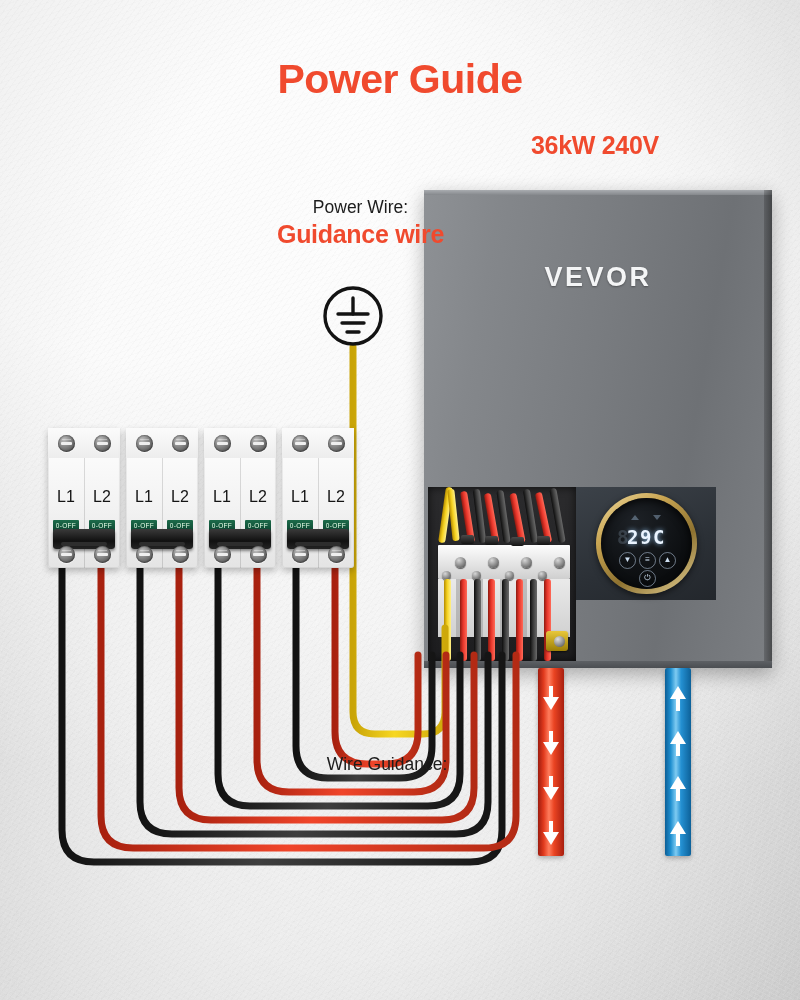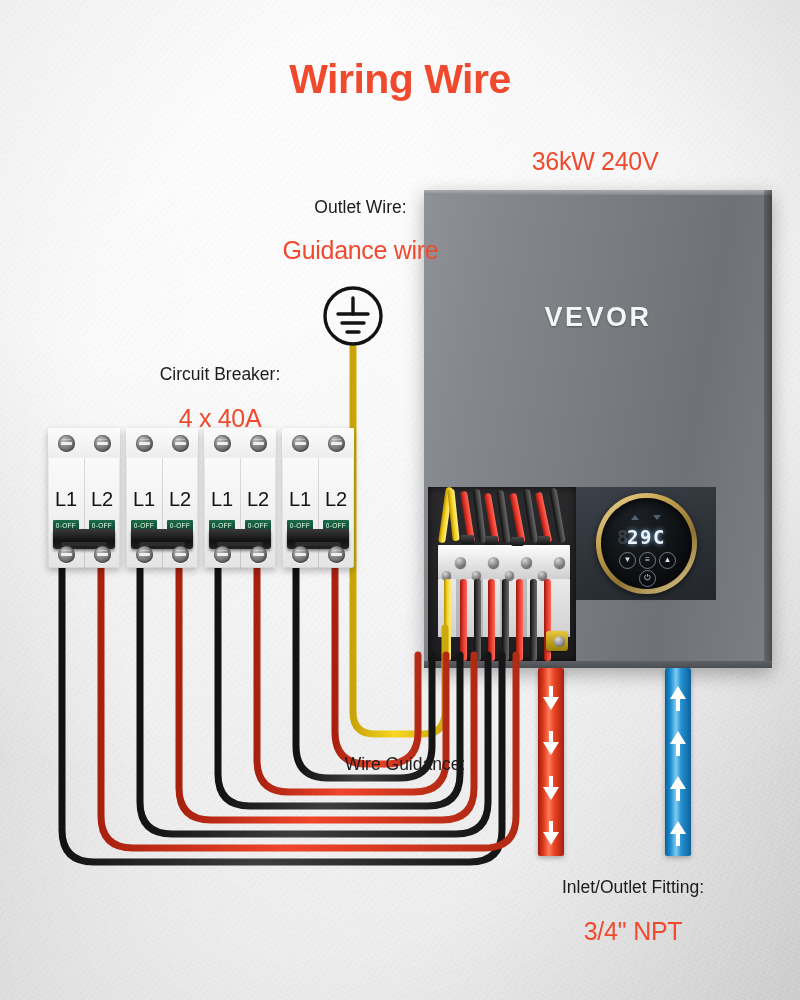--- a/index.html
+++ b/index.html
@@ -28,42 +28,42 @@
       repeating-linear-gradient(160deg, rgba(0,0,0,.025) 0 1px, rgba(0,0,0,0) 1px 6px);
   }
   .bg-vig{position:absolute;inset:0;
     background:radial-gradient(ellipse at 50% 45%, rgba(0,0,0,0) 55%, rgba(0,0,0,.06) 100%);}
 
   
   .title{position:absolute;left:0;width:800px;top:56px;text-align:center;
     font-size:41px;font-weight:bold;color:#f04a2e;letter-spacing:-.5px;}
   .lbl{position:absolute;text-align:center;line-height:1.12;}
   .lbl .k{display:block;font-size:17.5px;color:#1c1c1c;}
-  .lbl .v{display:block;font-size:25px;font-weight:normal;color:#f04a2e;margin-top:19px;letter-spacing:-.3px;}
+  .lbl .v{display:block;font-size:25px;font-weight:bold;color:#f04a2e;margin-top:3px;letter-spacing:-.3px;}
 
   #lbl-power{left:455px;top:128px;width:280px;}
   #lbl-earth{left:268px;top:198px;width:185px;}
   #lbl-earth .v{font-size:25px;line-height:1.08;}
   #lbl-breaker{left:95px;top:365px;width:250px;}
-  #lbl-wire{left:310px;top:755px;width:190px;}
+  #lbl-wire{left:292px;top:755px;width:190px;}
   #lbl-fitting{left:498px;top:878px;width:270px;}
 
   
   #heater{position:absolute;left:424px;top:190px;width:348px;height:478px;
     background:linear-gradient(100deg,#8e9195 0%,#84878b 18%,#797c80 46%,#6e7175 72%,#7c7f83 100%);
     box-shadow:0 6px 18px rgba(0,0,0,.30), inset 0 1px 0 rgba(255,255,255,.22);}
   #heater-top-edge{position:absolute;left:0;top:0;width:100%;height:5px;
     background:linear-gradient(180deg,#a9acb0,#85888c);}
   #heater-right-edge{position:absolute;right:0;top:0;width:8px;height:100%;
     background:linear-gradient(90deg,rgba(0,0,0,.18),rgba(0,0,0,.42));}
   #heater-bottom-edge{position:absolute;left:0;bottom:0;width:100%;height:7px;
     background:linear-gradient(180deg,#5d6064,#4b4e52);}
   #vevor{position:absolute;left:0;top:72px;width:348px;text-align:center;
     color:#f4f5f6;font-size:27px;font-weight:bold;letter-spacing:2.5px;
-    text-shadow:0 1px 2px rgba(0,0,0,.35);margin-top:40px;}
+    text-shadow:0 1px 2px rgba(0,0,0,.35);}
 
   
   #terminal-box{position:absolute;left:428px;top:487px;width:148px;height:174px;
     background:linear-gradient(180deg,#2b2b2d 0%,#242426 55%,#1d1d1f 100%);
     overflow:hidden;box-shadow:inset 0 0 10px rgba(0,0,0,.7);}
   .tb-inner{position:absolute;inset:0;}
   .tb-block{position:absolute;left:10px;top:58px;width:132px;height:34px;
     background:linear-gradient(180deg,#fdfdfd,#e2e2e2 60%,#cfcfcf);
     border-radius:1px;box-shadow:0 1px 2px rgba(0,0,0,.5);}
   .tb-block2{position:absolute;left:10px;top:92px;width:132px;height:58px;
@@ -126,21 +126,21 @@
     box-shadow:0 3px 7px rgba(0,0,0,.26), inset 0 0 0 1px rgba(0,0,0,.06);}
   .bk-split{position:absolute;left:50%;top:0;width:1px;height:100%;background:rgba(0,0,0,.13);}
   .bk-terminal{position:absolute;width:36px;height:30px;
     background:linear-gradient(180deg,#fbfbfb,#ededed);}
   .bk-screw{position:absolute;width:17px;height:17px;border-radius:50%;
     background:radial-gradient(circle at 35% 28%,#bdbdbd,#6e6e6e 62%,#2e2e2e);
     box-shadow:inset 0 0 2px rgba(0,0,0,.8),0 1px 1px rgba(255,255,255,.6);}
   .bk-screw::after{content:"";position:absolute;left:3px;top:7px;width:11px;height:3px;
     background:#efefef;border-radius:1px;box-shadow:0 -4px 0 -1px rgba(255,255,255,.35);}
   .bk-pole{position:absolute;width:50%;text-align:center;top:60px;
-    font-size:20px;color:#141414;}
+    font-size:16px;color:#141414;}
   .bk-off{position:absolute;width:26px;height:12px;top:92px;
     background:linear-gradient(180deg,#1c6b4a,#0c4430);border-radius:1px;
     color:#e9ffe9;font-size:6.5px;line-height:12px;text-align:center;letter-spacing:.3px;}
   .bk-lever{position:absolute;left:5px;top:101px;width:62px;height:20px;border-radius:3px;
     background:linear-gradient(180deg,#3a3a3a,#111 60%,#242424);
     box-shadow:0 2px 3px rgba(0,0,0,.45);}
   .bk-lever::after{content:"";position:absolute;left:8px;top:13px;width:46px;height:4px;
     background:#2d2d2d;border-radius:2px;}
 
   
@@ -151,21 +151,21 @@
 </style>
 </head>
 <body>
 
 <div id="stage">
 
   <div class="bg"></div>
   <div class="bg-grain"></div>
   <div class="bg-vig"></div>
 
-  <div class="title">Wiring Wire</div>
+  <div class="title">Power Guide</div>
 
   <div id="heater">
     <div id="heater-top-edge"></div>
     <div id="heater-right-edge"></div>
     <div id="heater-bottom-edge"></div>
     <div id="vevor">VEVOR</div>
   </div>
 
   <div id="terminal-box">
     <div class="tb-inner">
@@ -382,31 +382,23 @@
     <div class="bk-lever"></div>
     <div class="bk-screw" style="left:10px;top:118px"></div>
     <div class="bk-screw" style="left:46px;top:118px"></div>
   </div>
 
   <div class="lbl" id="lbl-power">
     <span class="v">36kW 240V</span>
   </div>
 
   <div class="lbl" id="lbl-earth">
-    <span class="k">Outlet Wire:</span>
+    <span class="k">Power Wire:</span>
     <span class="v">Guidance wire</span>
   </div>
 
-  <div class="lbl" id="lbl-breaker">
-    <span class="k">Circuit Breaker:</span>
-    <span class="v">4 x 40A</span>
-  </div>
 
   <div class="lbl" id="lbl-wire">
     <span class="k">Wire Guidance:</span>
   </div>
 
-  <div class="lbl" id="lbl-fitting">
-    <span class="k">Inlet/Outlet Fitting:</span>
-    <span class="v">3/4'' NPT</span>
-  </div>
 
 </div>
 
 </body></html>

